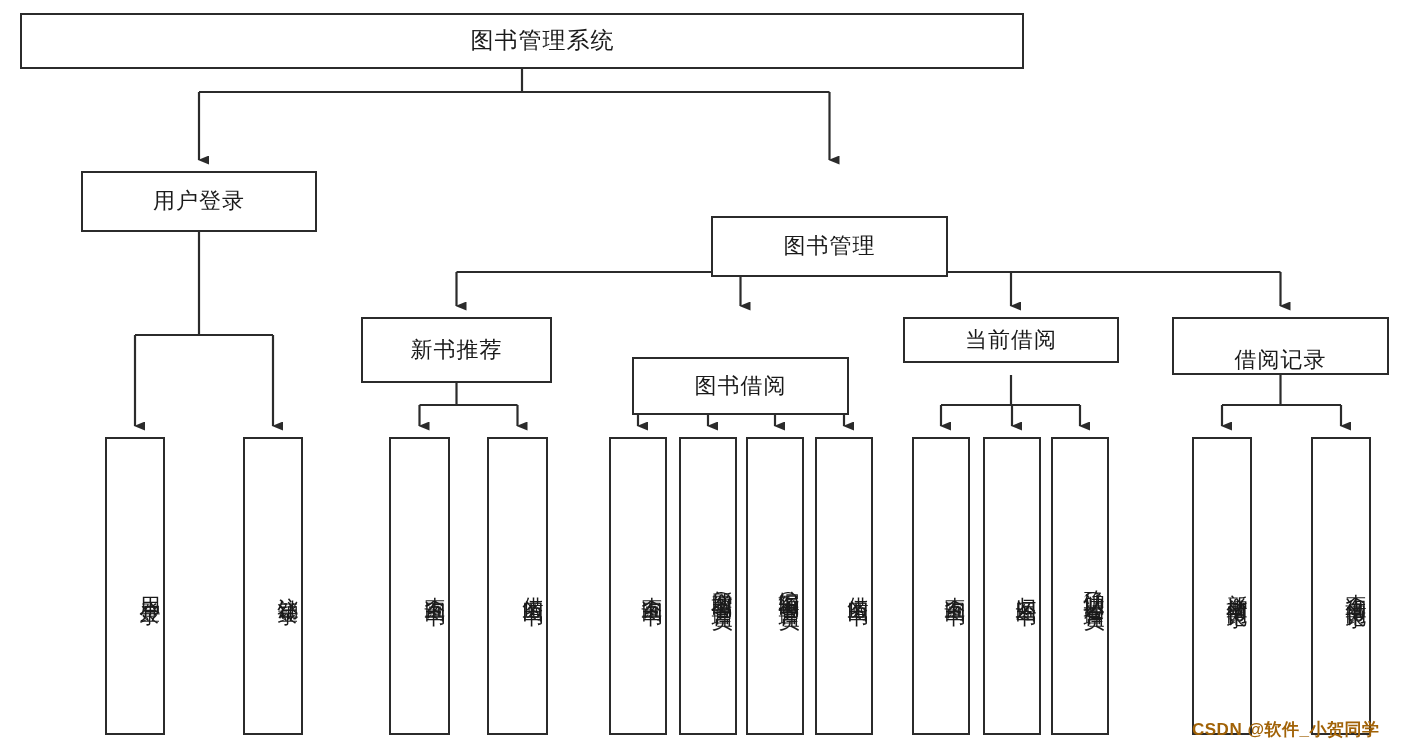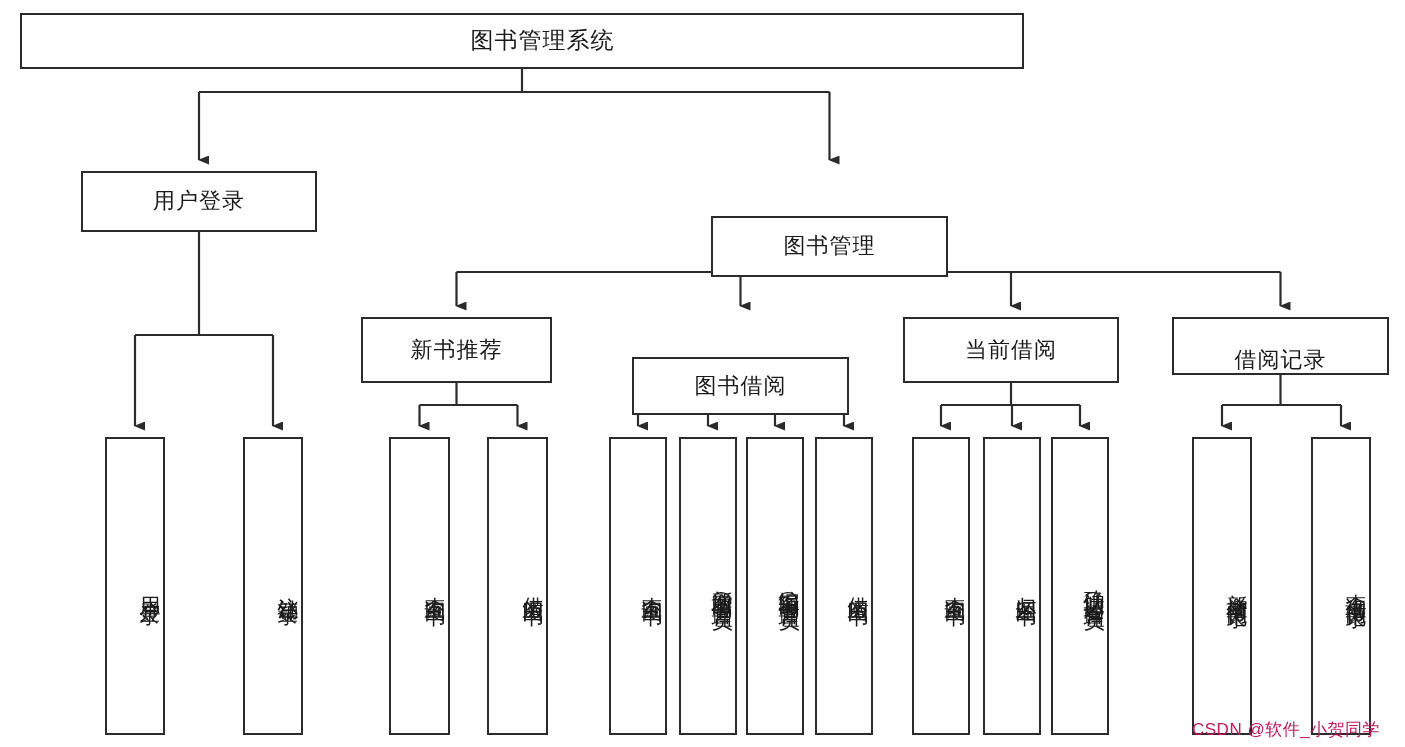--- a/index.html
+++ b/index.html
@@ -51,23 +51,24 @@
     padding: 10px 0;
     align-items: flex-start;
     justify-content: center;
   }
   .node.root {
     font-size: 23px;
   }
   .watermark {
     position: absolute;
     font-size: 17px;
-    color: #be185d;
+    color: #a16207;
     white-space: nowrap;
     letter-spacing: 0.5px;
+    font-weight: bold;
   }
 </style>
 </head>
 <body>
 
 <div id="canvas">
   <svg id="edges" viewBox="0 0 1405 747" xmlns="http://www.w3.org/2000/svg">
     <defs>
       <marker id="arrowhead" markerWidth="9" markerHeight="11" refX="4.5" refY="10" orient="auto" markerUnits="userSpaceOnUse">
         <path d="M0,0 L9,0 L4.5,11 Z" fill="#2b2b2b"></path>
@@ -119,21 +120,21 @@
       </div>
       <div class="node horiz" style="left: 711px; top: 171px; width: 237px; height: 61px; margin-top: 45px;">
         <span>图书管理</span>
       </div>
       <div class="node horiz" style="left: 361px; top: 317px; width: 191px; height: 66px;">
         <span>新书推荐</span>
       </div>
       <div class="node horiz" style="left: 632px; top: 317px; width: 217px; height: 58px; margin-top: 40px;">
         <span>图书借阅</span>
       </div>
-      <div class="node horiz" style="left: 903px; top: 317px; width: 216px; height: 66px;">
+      <div class="node horiz" style="left: 903px; top: 317px; width: 216px; height: 46px;">
         <span>当前借阅</span>
       </div>
       <div class="node horiz" style="left: 1172px; top: 317px; width: 217px; height: 58px; align-items: flex-end;">
         <span>借阅记录</span>
       </div>
       <div class="node vert" style="left: 105px; top: 437px; width: 60px; height: 298px;">
         <span>用户登录</span>
       </div>
       <div class="node vert" style="left: 243px; top: 437px; width: 60px; height: 298px;">
         <span>注销登录</span>

